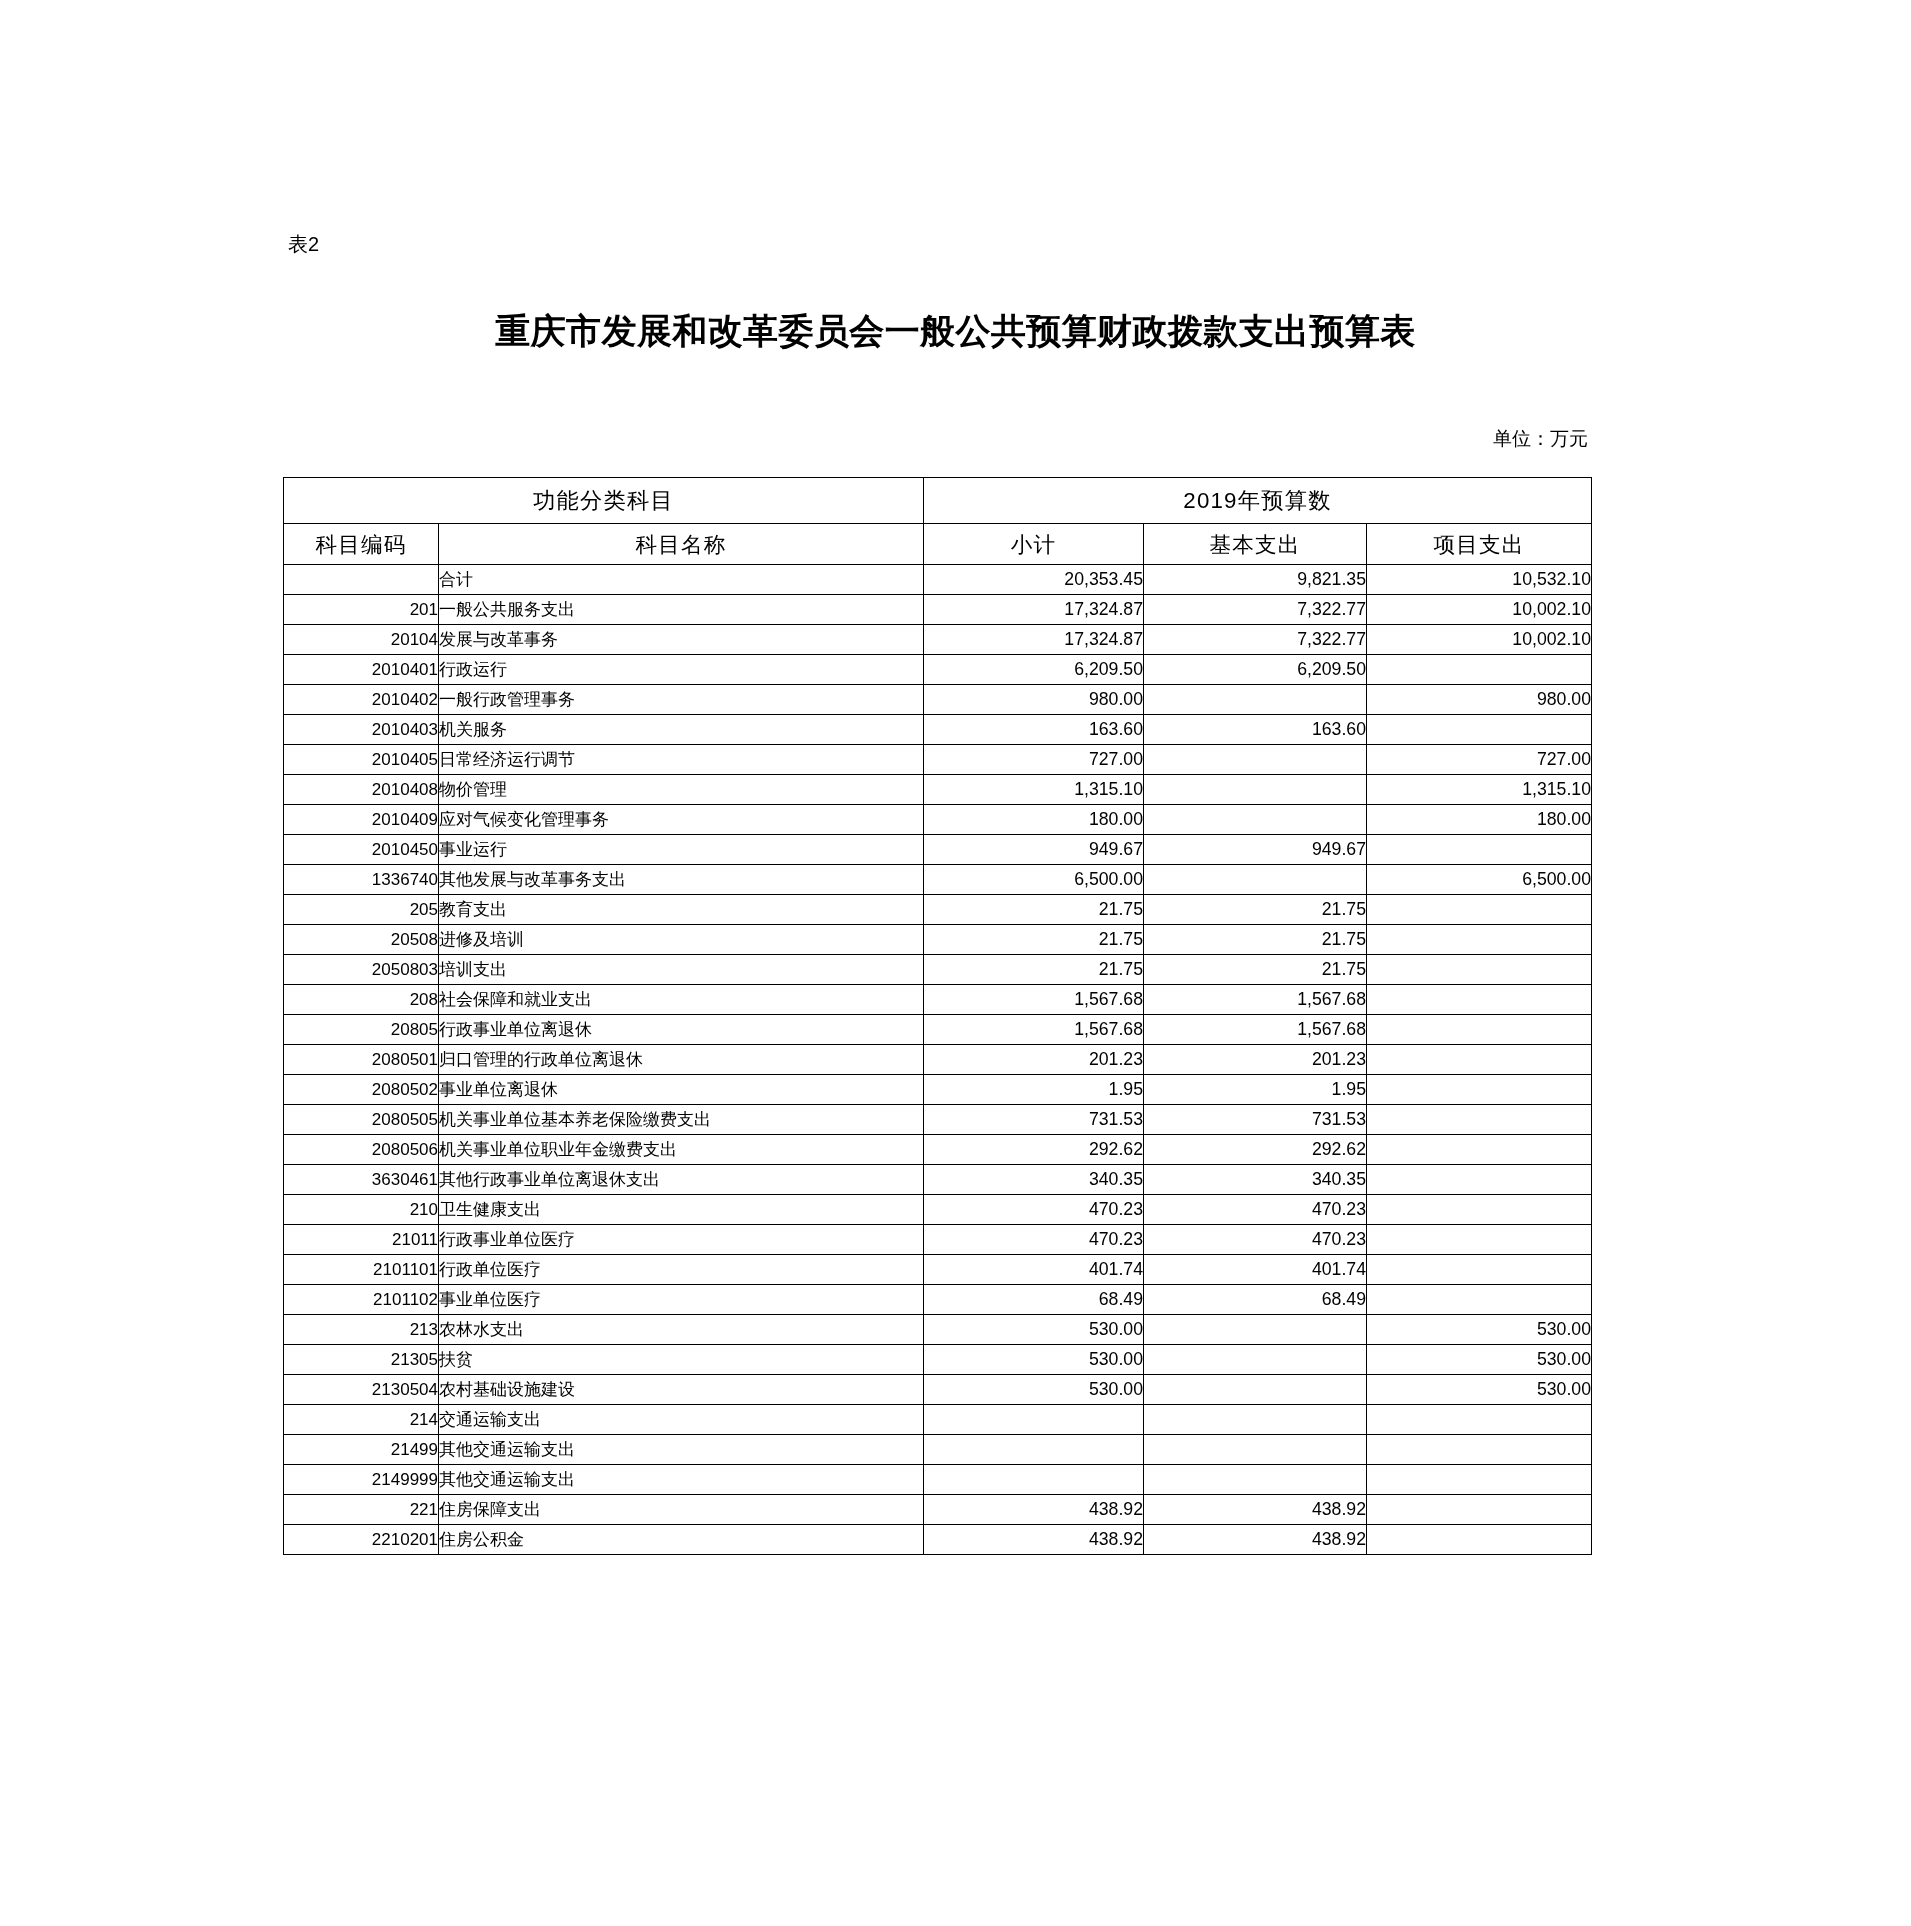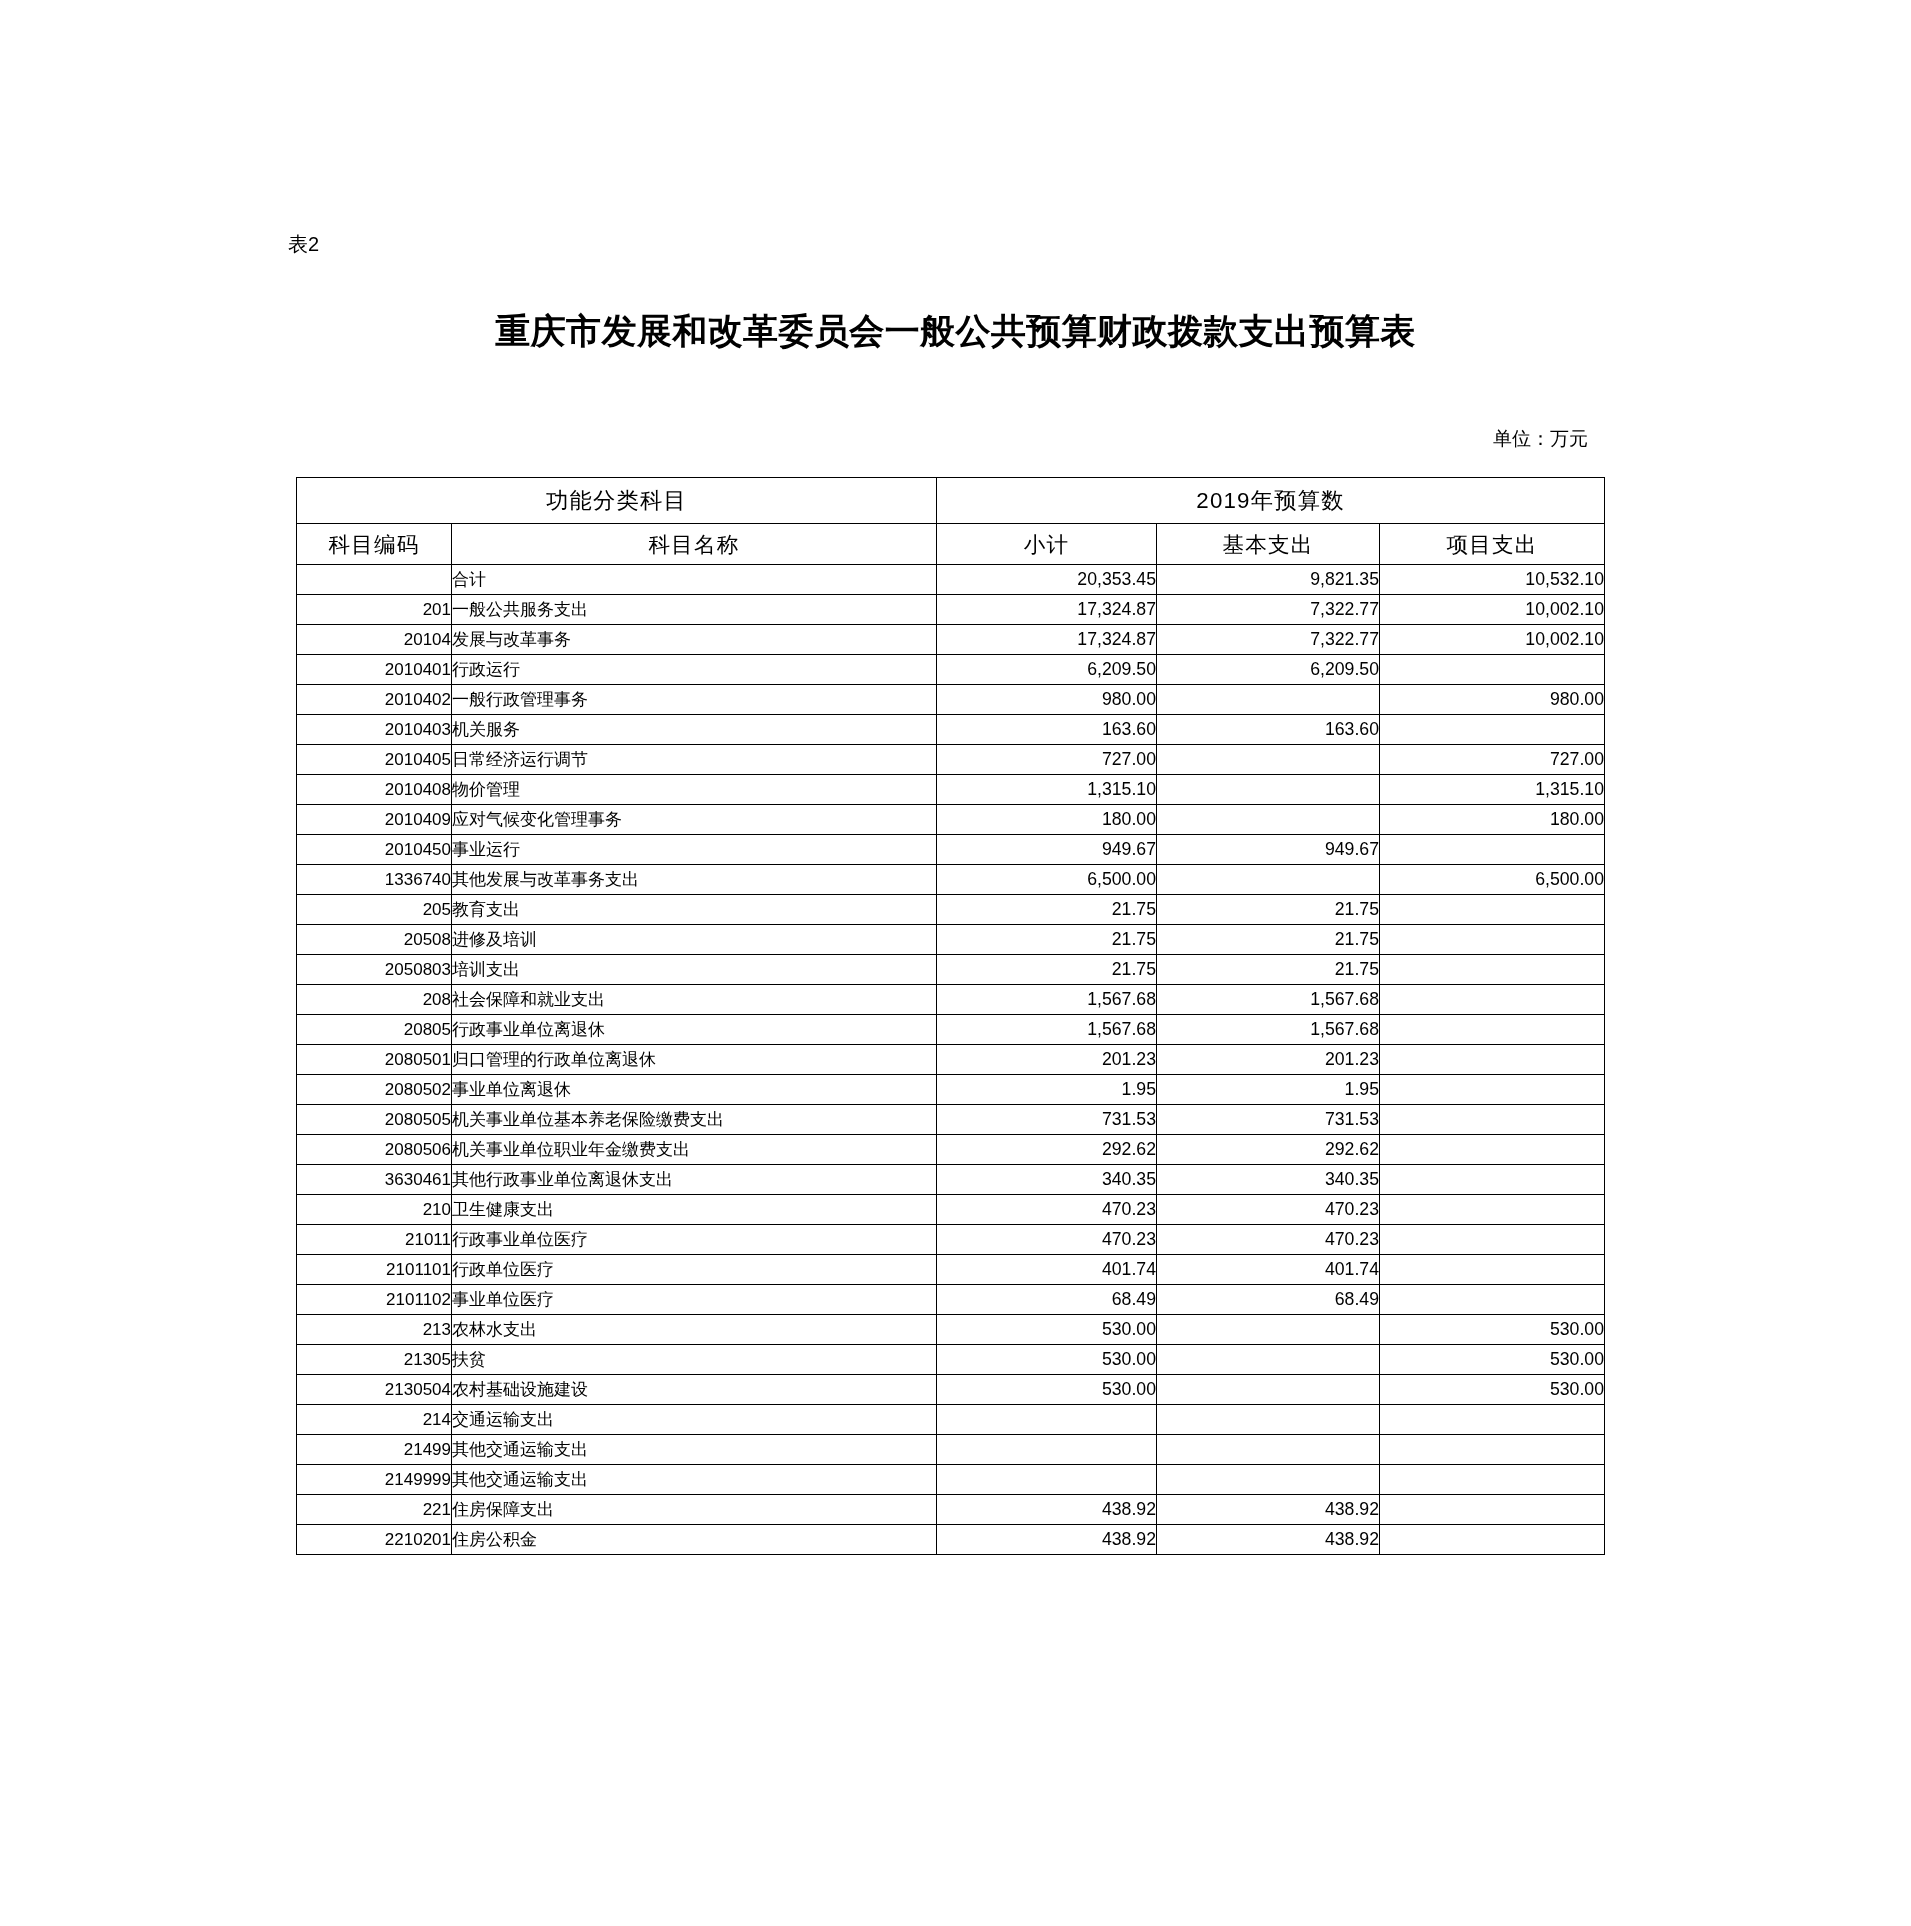--- a/index.html
+++ b/index.html
@@ -52,21 +52,21 @@
     right: 323px;
     top: 426px;
     font-size: 19px;
     font-family: Liberation Serif, serif;
     white-space: nowrap;
   }
 
   
   .table-wrap {
     position: absolute;
-    left: 296px;
+    left: 283px;
     top: 477px;
     width: 1307px;
   }
 
   table.budget {
     border-collapse: collapse;
     table-layout: fixed;
     width: 1307px;
     font-family: "Liberation Sans", "DejaVu Sans", sans-serif;
   }

